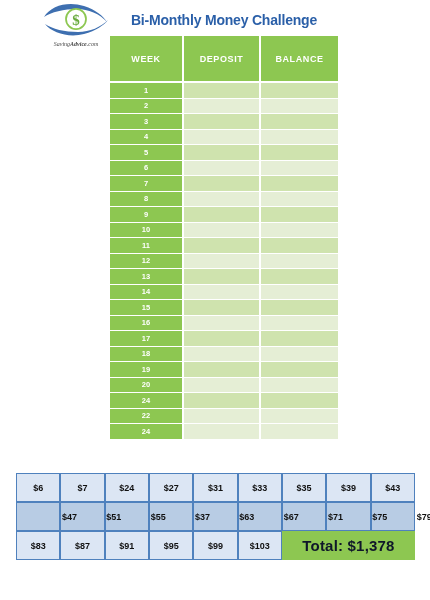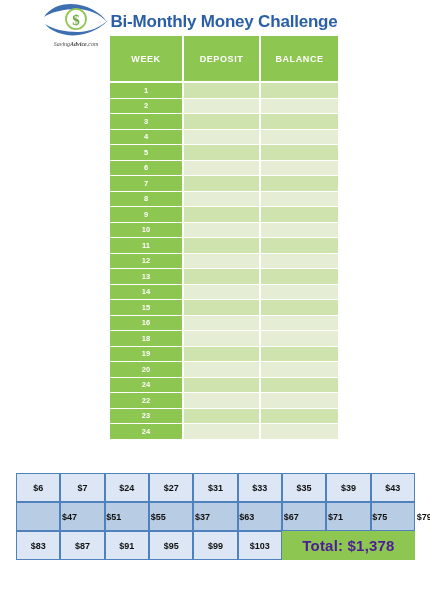--- a/index.html
+++ b/index.html
@@ -31,21 +31,21 @@
     height: 38px;
   }
   .logo svg { display: block; }
 
   .doc-title {
     position: absolute;
     left: 110px;
     top: 12px;
     width: 228px;
     text-align: center;
-    font-size: 17px;
+    font-size: 14px;
     font-weight: bold;
     color: #2a5fa8;
     letter-spacing: -0.2px;
     white-space: nowrap;
   }
 
   
   .ledger {
     position: absolute;
     left: 110px;
@@ -112,21 +112,21 @@
     color: #101010;
     background: #dce6f4;
     border: 1px solid #4f81bd;
   }
   .amounts tr.shaded td {
     background: #b8cce4;
     padding-left: 45px;
   }
   .amounts td.total {
     background: #8dc751;
-    color: #4c1d95;
+    color: #0f172a;
     font-size: 15px;
     font-weight: bold;
     letter-spacing: 0.2px;
     border: 1px solid #8dc751;
   }
 </style>
 </head>
 <body>
 
 <div class="header">
@@ -238,20 +238,25 @@
       <tr class="alt-a">
         <td class="week">15</td>
         <td class="val"></td>
         <td class="val"></td>
       </tr>
       <tr class="alt-b">
         <td class="week">16</td>
         <td class="val"></td>
         <td class="val"></td>
       </tr>
+      <tr class="alt-a">
+        <td class="week">17</td>
+        <td class="val"></td>
+        <td class="val"></td>
+      </tr>
       <tr class="alt-b">
         <td class="week">18</td>
         <td class="val"></td>
         <td class="val"></td>
       </tr>
       <tr class="alt-a">
         <td class="week">19</td>
         <td class="val"></td>
         <td class="val"></td>
       </tr>
@@ -260,25 +265,20 @@
         <td class="val"></td>
         <td class="val"></td>
       </tr>
       <tr class="alt-a">
         <td class="week">24</td>
         <td class="val"></td>
         <td class="val"></td>
       </tr>
       <tr class="alt-b">
         <td class="week">22</td>
-        <td class="val"></td>
-        <td class="val"></td>
-      </tr>
-      <tr class="alt-a">
-        <td class="week">23</td>
         <td class="val"></td>
         <td class="val"></td>
       </tr>
       <tr class="alt-b last">
         <td class="week">24</td>
         <td class="val"></td>
         <td class="val"></td>
       </tr>
     </tbody>
 </table>

